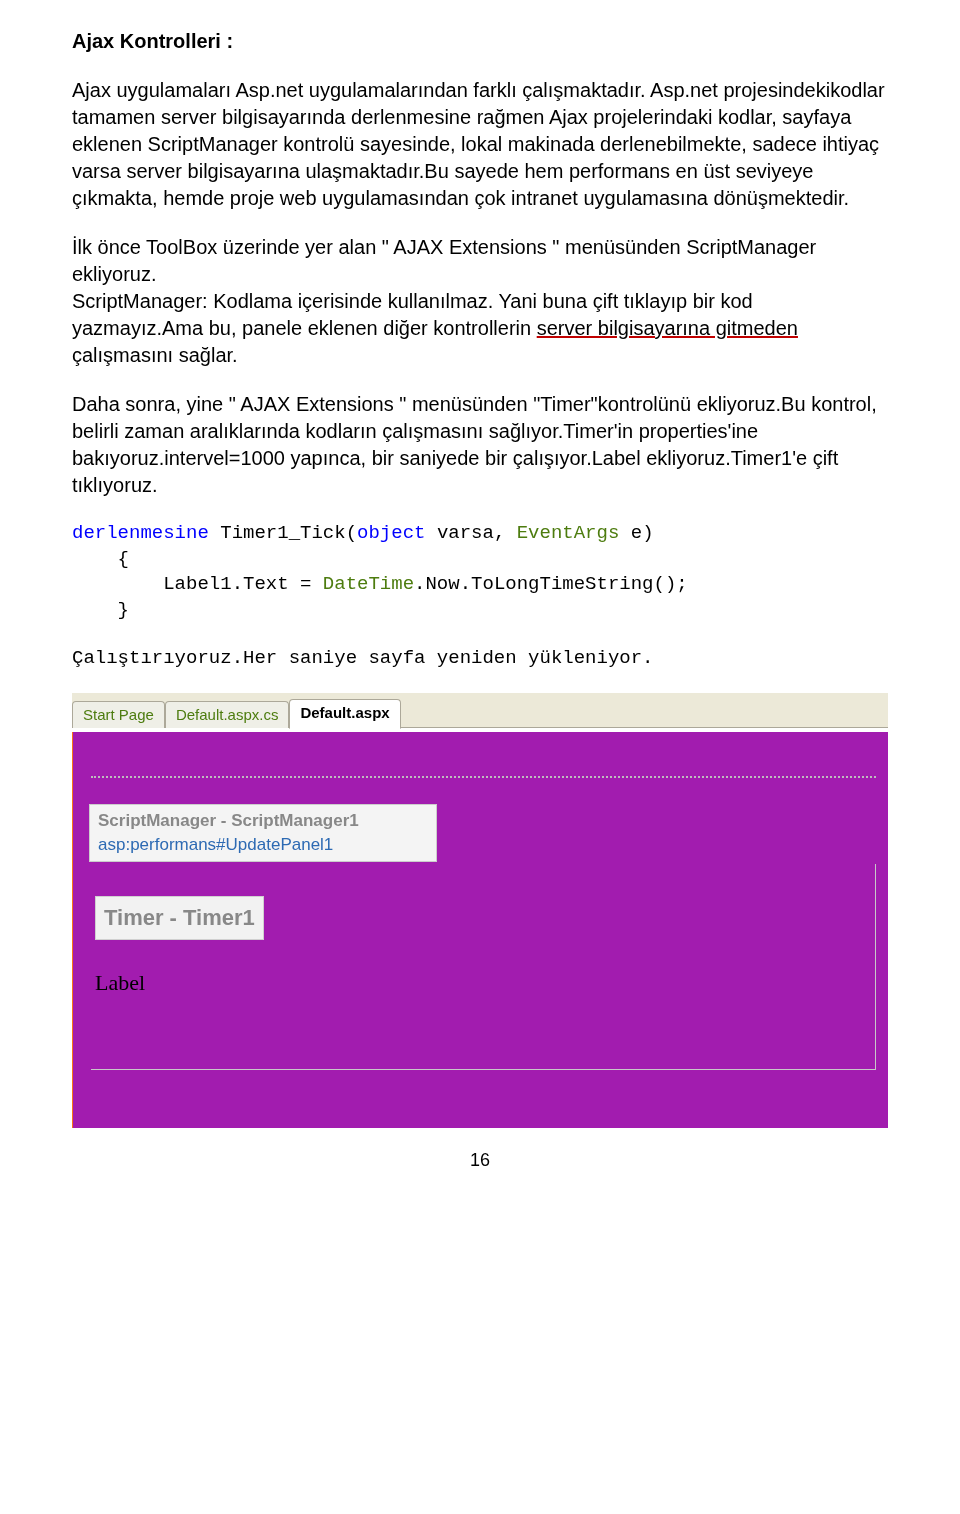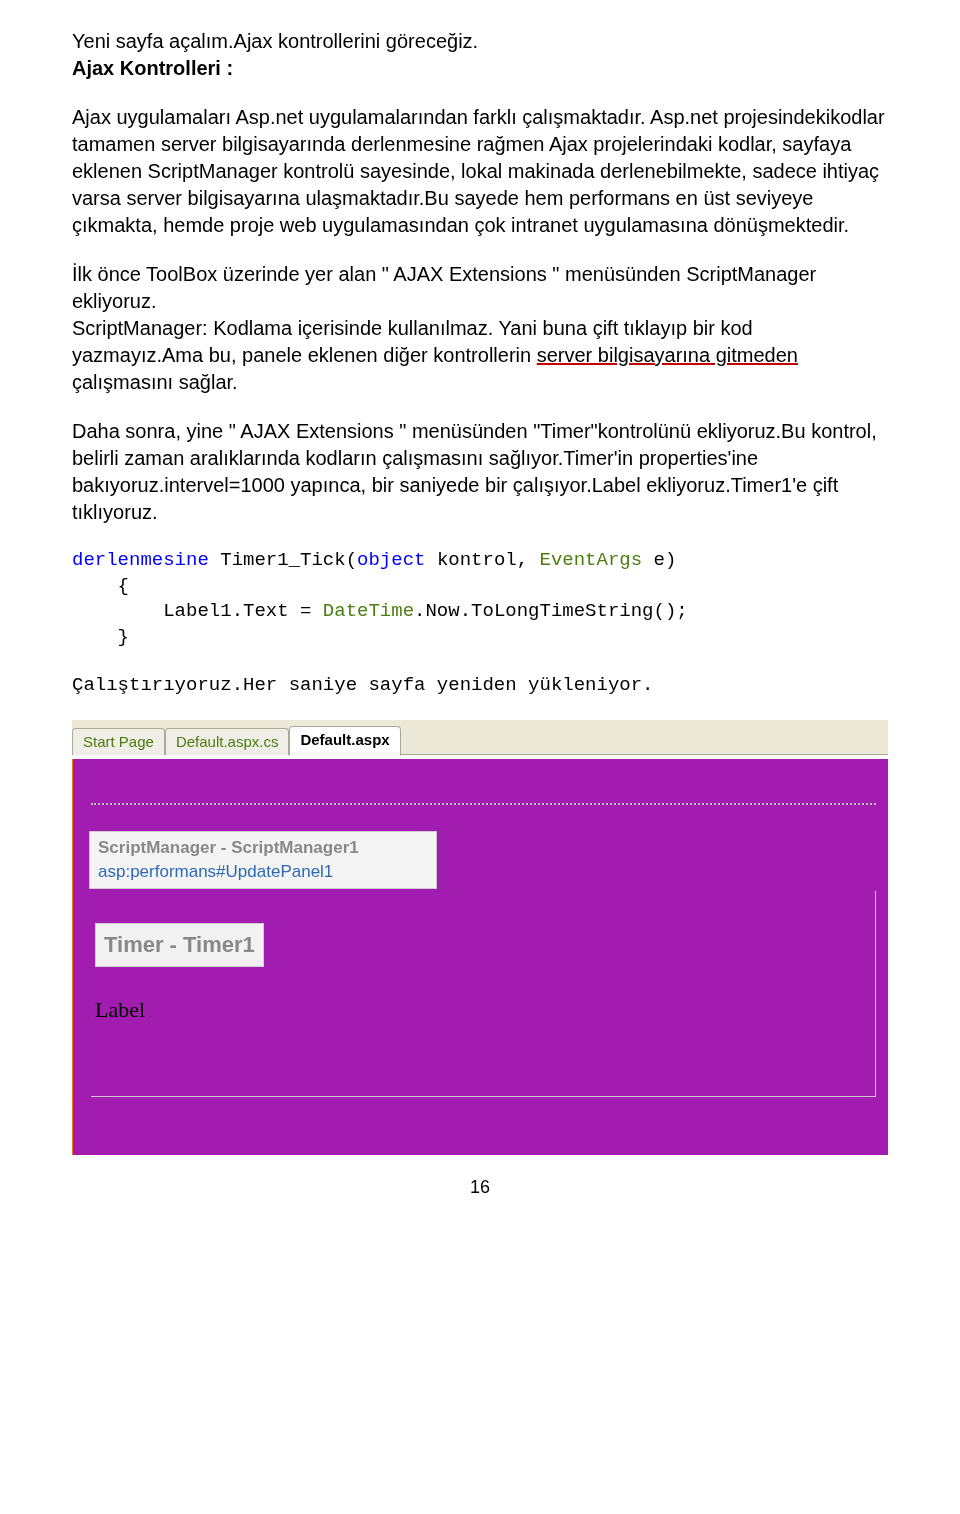--- a/index.html
+++ b/index.html
@@ -132,33 +132,32 @@
     border-top: 2px dotted #bdbdbd;
     margin-top: 8px;
     margin-left: 2px;
   }
 </style>
 </head>
 <body>
 
 <div class="page">
 
-  <p class="tight">Yeni sayfa açalım.Ajax kontrollerini göreceğiz.</p>
   <p class="bold">Ajax Kontrolleri :</p>
 
   <p>Ajax uygulamaları Asp.net uygulamalarından farklı çalışmaktadır. Asp.net projesindekikodlar tamamen server bilgisayarında derlenmesine rağmen Ajax projelerindaki kodlar, sayfaya eklenen ScriptManager kontrolü sayesinde, lokal makinada derlenebilmekte, sadece ihtiyaç varsa server bilgisayarına ulaşmaktadır.Bu sayede hem performans en üst seviyeye çıkmakta, hemde proje web uygulamasından çok intranet uygulamasına dönüşmektedir.</p>
 
   <p>
     <span>İlk önce ToolBox üzerinde yer alan " AJAX Extensions " menüsünden ScriptManager ekliyoruz.</span><br>
     <span>ScriptManager: Kodlama içerisinde kullanılmaz. Yani buna çift tıklayıp bir kod yazmayız.Ama bu, panele eklenen diğer kontrollerin </span><span class="underline-red">server bilgisayarına gitmeden</span><span> çalışmasını sağlar.</span>
   </p>
 
   <p>Daha sonra, yine " AJAX Extensions " menüsünden "Timer"kontrolünü ekliyoruz.Bu kontrol, belirli zaman aralıklarında kodların çalışmasını sağlıyor.Timer'in properties'ine bakıyoruz.intervel=1000 yapınca, bir saniyede bir çalışıyor.Label ekliyoruz.Timer1'e çift tıklıyoruz.</p>
 
-  <div class="code"><span class="kw">derlenmesine</span><span> Timer1_Tick(</span><span class="kw">object</span><span> kontrol, </span><span class="type">EventArgs</span><span> e)</span>
+  <div class="code"><span class="kw">derlenmesine</span><span> Timer1_Tick(</span><span class="kw">object</span><span> varsa, </span><span class="type">EventArgs</span><span> e)</span>
 <span>    {</span>
 <span>        Label1.Text = </span><span class="type">DateTime</span><span>.Now.ToLongTimeString();</span>
 <span>    }</span></div>
 
   <p class="code" style="margin-bottom:22px;">Çalıştırıyoruz.Her saniye sayfa yeniden yükleniyor.</p>
 
 
   <div class="vs-wrap">
     <div class="vs-tabs">
       <div class="vs-tab inactive">Start Page</div>

